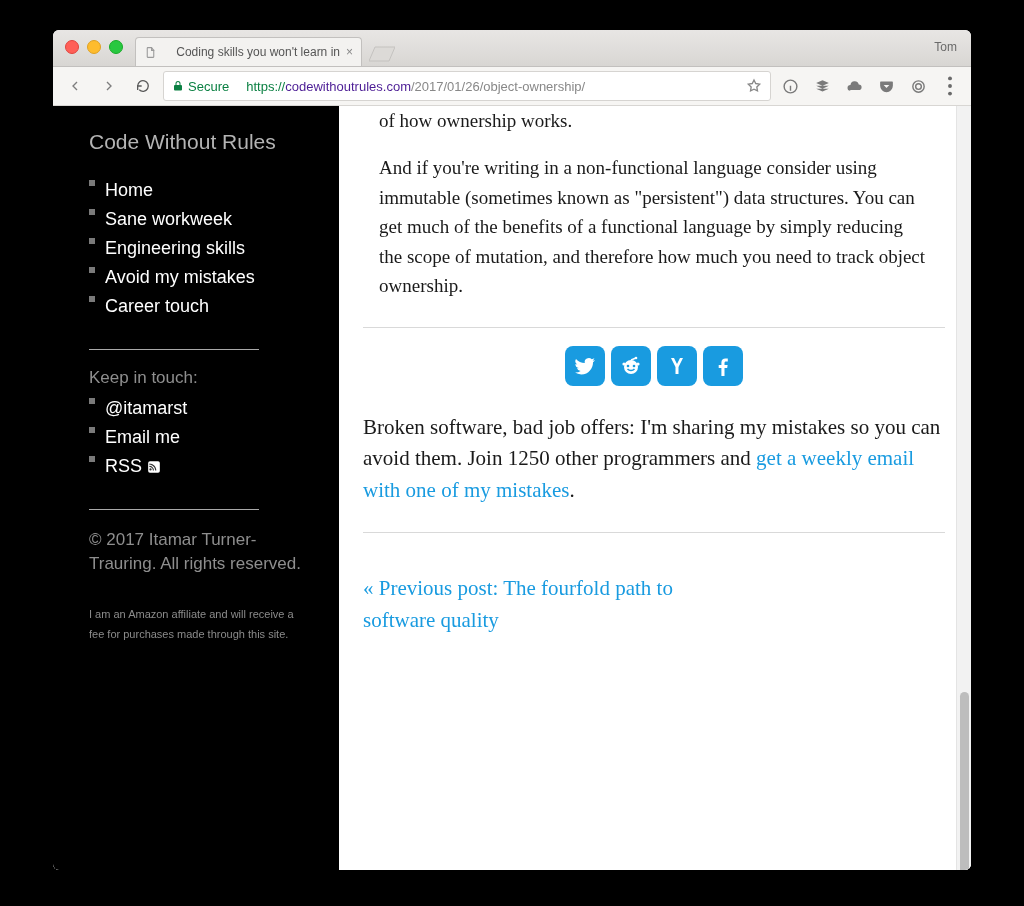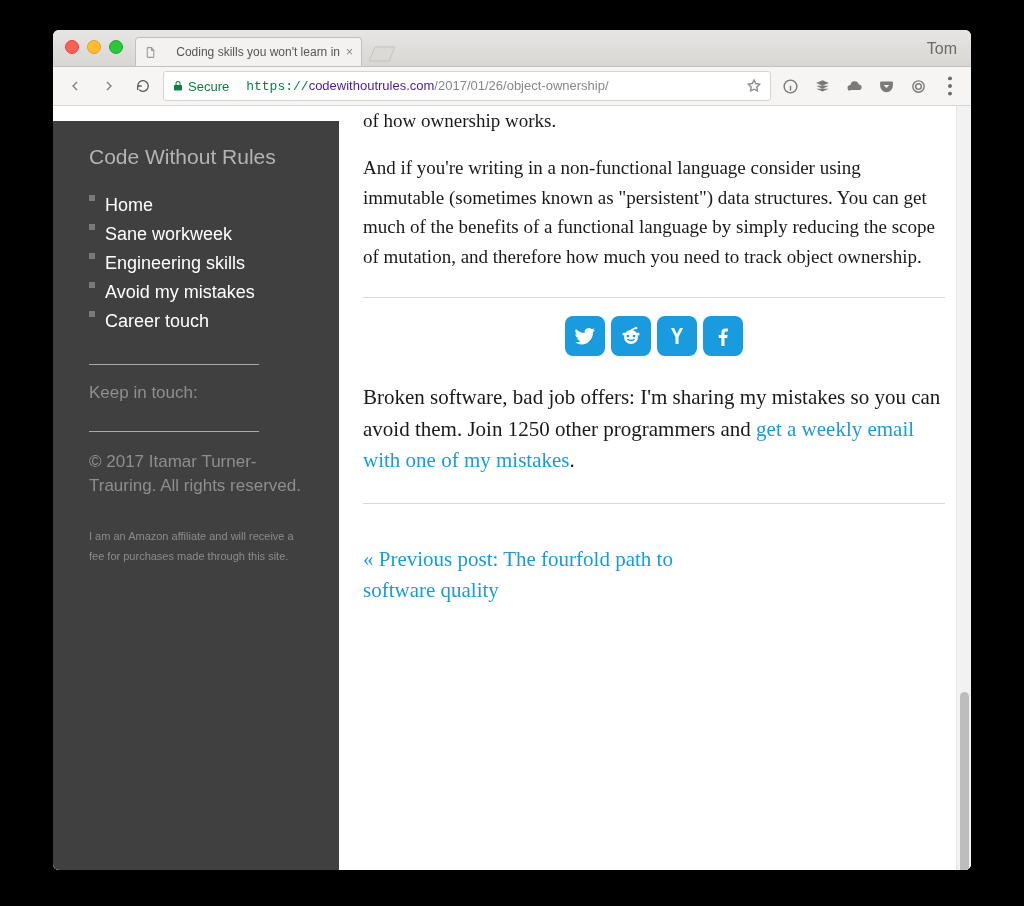--- a/index.html
+++ b/index.html
@@ -16,21 +16,21 @@
   .titlebar {
     height:36px; background:linear-gradient(#e8e6e4,#d8d6d3);
     border-bottom:1px solid #c2c0be; display:flex; align-items:flex-end;
     position:relative;
   }
   .traffic { position:absolute; top:10px; left:12px; display:flex; gap:8px; }
   .tl { width:12px; height:12px; border-radius:50%; }
   .red { background:#ff5f57; border:1px solid #e0443e; }
   .yellow { background:#febc2e; border:1px solid #dea123; }
   .green { background:#28c840; border:1px solid #1aab29; }
-  .profile { position:absolute; right:14px; top:10px; font-size:16px; color:#6a6a6a; }
+  .profile { position:absolute; right:14px; top:10px; font-size:12px; color:#6a6a6a; }
 
   .tab {
     margin-left:82px; height:29px; width:227px;
     background:#f3f2f0; border:1px solid #c2c0be; border-bottom:none;
     border-radius:4px 4px 0 0; display:flex; align-items:center;
     padding:0 8px; box-sizing:border-box; gap:6px;
     font-size:12px; color:#555;text-align:right;
   }
   .tab .file-icon svg { width:13px; height:13px; display:block; }
   .tab .title { flex:1; white-space:nowrap; overflow:hidden; text-overflow:ellipsis; }
@@ -49,51 +49,51 @@
   .nav-btn svg { width:16px; height:16px; display:block; }
   .nav-btn.on { color:#5a5a5a; }
   .omnibox {
     flex:1; height:28px; background:#fff; border:1px solid #d6d4d1; border-radius:3px;
     display:flex; align-items:center; padding:0 8px; gap:17px; font-size:13px;
   }
   .lock { color:#0b8043; display:flex; align-items:center; gap:4px; }
   .lock svg { width:12px; height:12px; }
   .urlseg.host { color:#4c1d95;text-align:center; }
   .urlseg.path { color:#888; }
-  .urlseg.proto { color:#0b8043;font-family:Liberation Mono, monospace; }
+  .urlseg.proto { color:#0b8043; }
   .omni-right { margin-left:auto; display:flex; align-items:center; gap:12px; color:#8a8a8a; }
   .omni-right svg { width:16px; height:16px; display:block; }
   .ext { width:26px; height:26px; display:flex; align-items:center; justify-content:center; color:#7a7a7a; }
   .ext svg { width:17px; height:17px; display:block; }
   .menu-dots { width:26px; height:26px; display:flex; align-items:center; justify-content:center; color:#6a6a6a; }
 
   
   .viewport { flex:1; display:flex; position:relative; background:#fff; }
 
   .sidebar {
-    width:286px; background:#404040; color:#ddd; padding:24px 28px 24px 36px;
-    box-sizing:border-box; font-size:17px;margin-top:15px;
+    width:286px; background:#000000; color:#ddd; padding:24px 28px 24px 36px;
+    box-sizing:border-box; font-size:17px;
   }
   .brand-title { color:#b4b4b4; font-size:21px; margin-bottom:4px; }
   .brand-sub { color:#8e8e8e; font-size:17px; line-height:1.35; }
   ul.navlist { list-style:none; margin:22px 0 0 0; padding:0; }
   ul.navlist li { display:flex; align-items:flex-start; gap:10px; padding:4px 0; }
   ul.navlist li .sq { width:6px; height:6px; background:#7a7a7a; display:inline-block; }
   ul.navlist li a { color:#ffffff; text-decoration:none; font-size:18px; }
   .hr { border:none; border-top:1px solid #a9a9a9; margin:28px 0 18px; width:170px; }
   .sec-label { color:#8e8e8e; font-size:17px; margin:0 0 6px; }
   .rss svg { width:14px; height:14px; vertical-align:middle; }
   .copy { color:#8e8e8e; font-size:17px; line-height:1.4; margin-top:18px; }
   .affil { color:#8b8b8b; font-size:11px; line-height:1.9; margin-top:28px; }
 
   .main {
     flex:1; padding:0 26px 30px 24px; box-sizing:border-box;
     font-family: Georgia, "Times New Roman", serif; color:#1a1a1a;
   }
-  .para { font-size:19px; line-height:1.55; margin:18px 0; }
+  .para { font-size:19px; line-height:1.55; margin:18px 16px; }
   .para.first { margin-top:0; }
   .rule { border:none; border-top:1px solid #d9d9d9; margin:26px 0 18px; }
   .socialrow { display:flex; justify-content:center; gap:6px; margin:18px 0; }
   .sbtn { width:40px; height:40px; border-radius:8px; background:#199be0;
     display:flex; align-items:center; justify-content:center; }
   .sbtn svg { width:24px; height:24px; fill:#fff; display:block; }
   .cta { font-size:21px; line-height:1.5; margin:26px 0 18px; }
   .cta a { color:#199be0; text-decoration:none; }
   .prev { color:#199be0; font-size:21px; line-height:1.5; margin-top:40px; width:60%; }
   .prev a { color:#199be0; text-decoration:none; }
@@ -228,20 +228,37 @@
           </li>
         <li>
             <span class="sq"></span>
             <a href="#">Career touch</a>
           </li>
       </ul>
 
       <hr class="hr">
 
       <div class="sec-label">Keep in touch:</div>
+      <ul class="navlist" style="margin-top:2px">
+        <li>
+            <span class="sq"></span>
+            <a href="#">@itamarst</a>
+          </li>
+        <li>
+            <span class="sq"></span>
+            <a href="#">Email me</a>
+          </li>
+        <li>
+            <span class="sq"></span>
+            <a href="#"><span>RSS</span> <span class="rss"><svg viewBox="0 0 24 24" fill="#fff">
+                  <rect x="2" y="2" width="20" height="20" rx="3" fill="#fff"></rect>
+                  <path fill="#333232" d="M6 18a2 2 0 1 0 0-4 2 2 0 0 0 0 4zm-2-8v2a6 6 0 0 1 6 6h2a8 8 0 0 0-8-8zm0-4v2c5.5 0 10 4.5 10 10h2c0-6.6-5.4-12-12-12z"></path>
+                </svg></span></a>
+          </li>
+      </ul>
 
       <hr class="hr">
 
       <div class="copy">© 2017 Itamar Turner-Trauring. All rights reserved.</div>
       <div class="affil">I am an Amazon affiliate and will receive a fee for purchases made through this site.</div>
     </aside>
 
     <main class="main">
       <p class="para first">of how ownership works.</p>
       <p class="para">And if you're writing in a non-functional language consider using immutable (sometimes known as "persistent") data structures. You can get much of the benefits of a functional language by simply reducing the scope of mutation, and therefore how much you need to track object ownership.</p>

